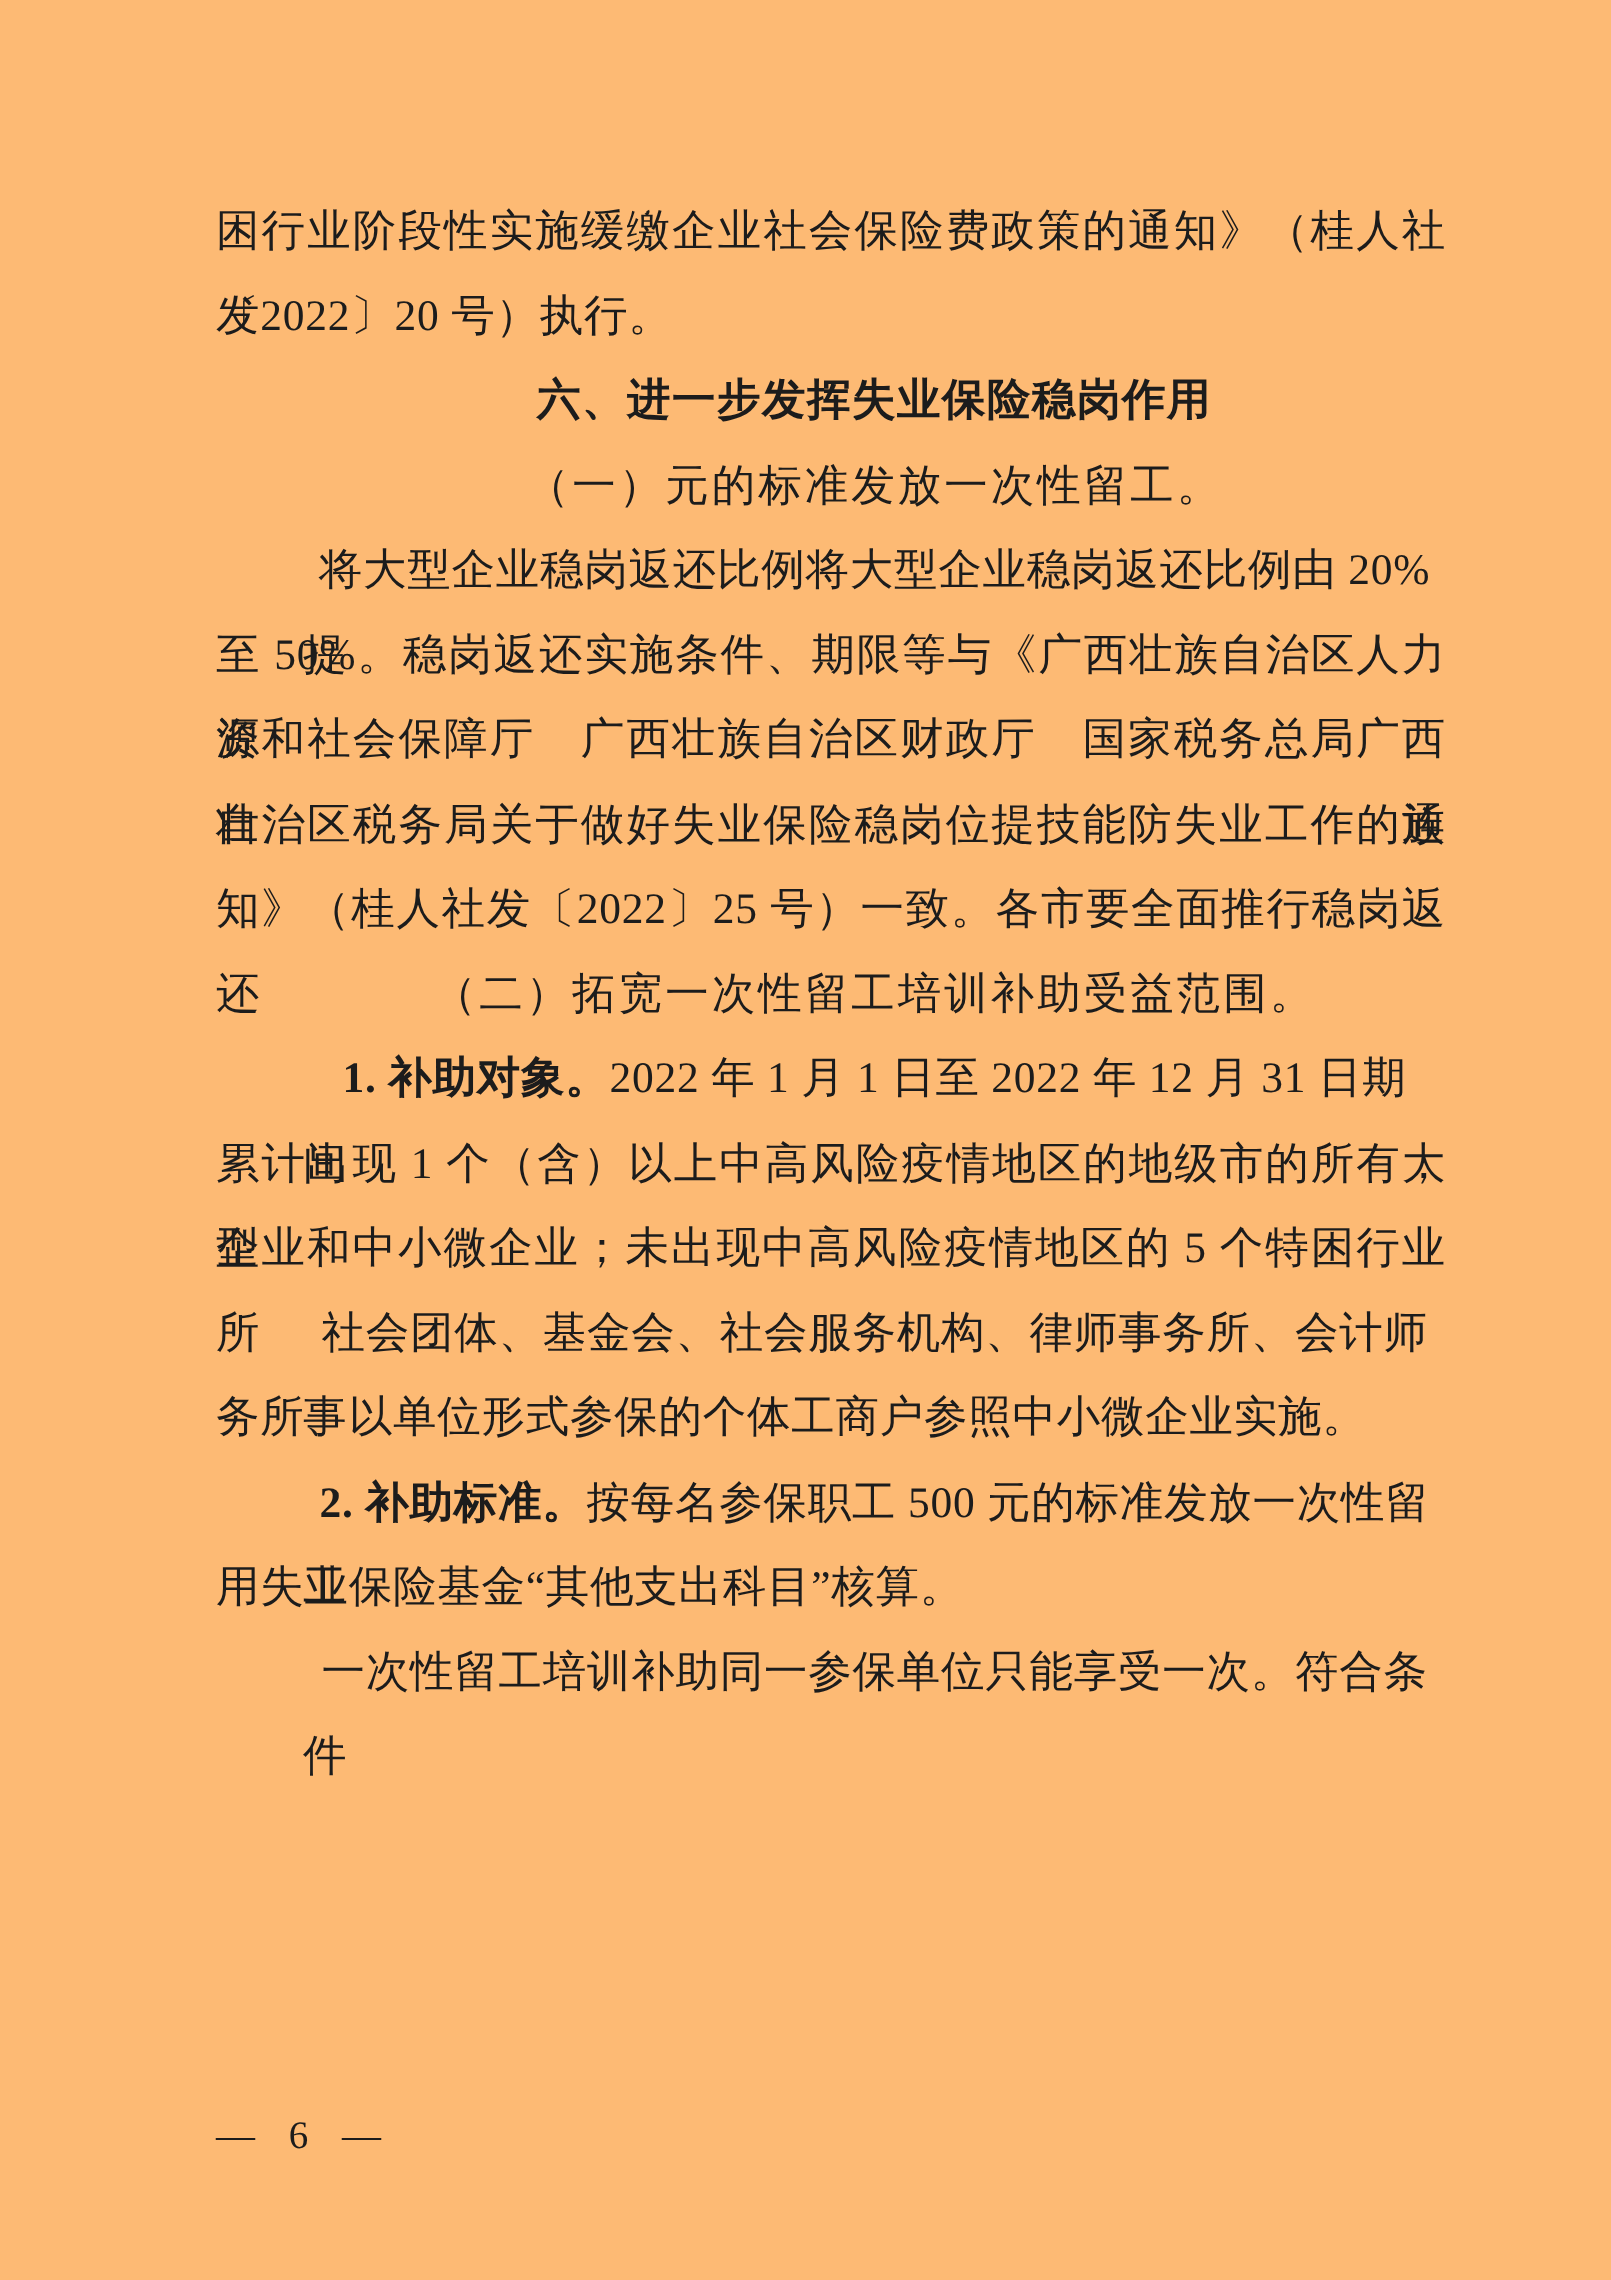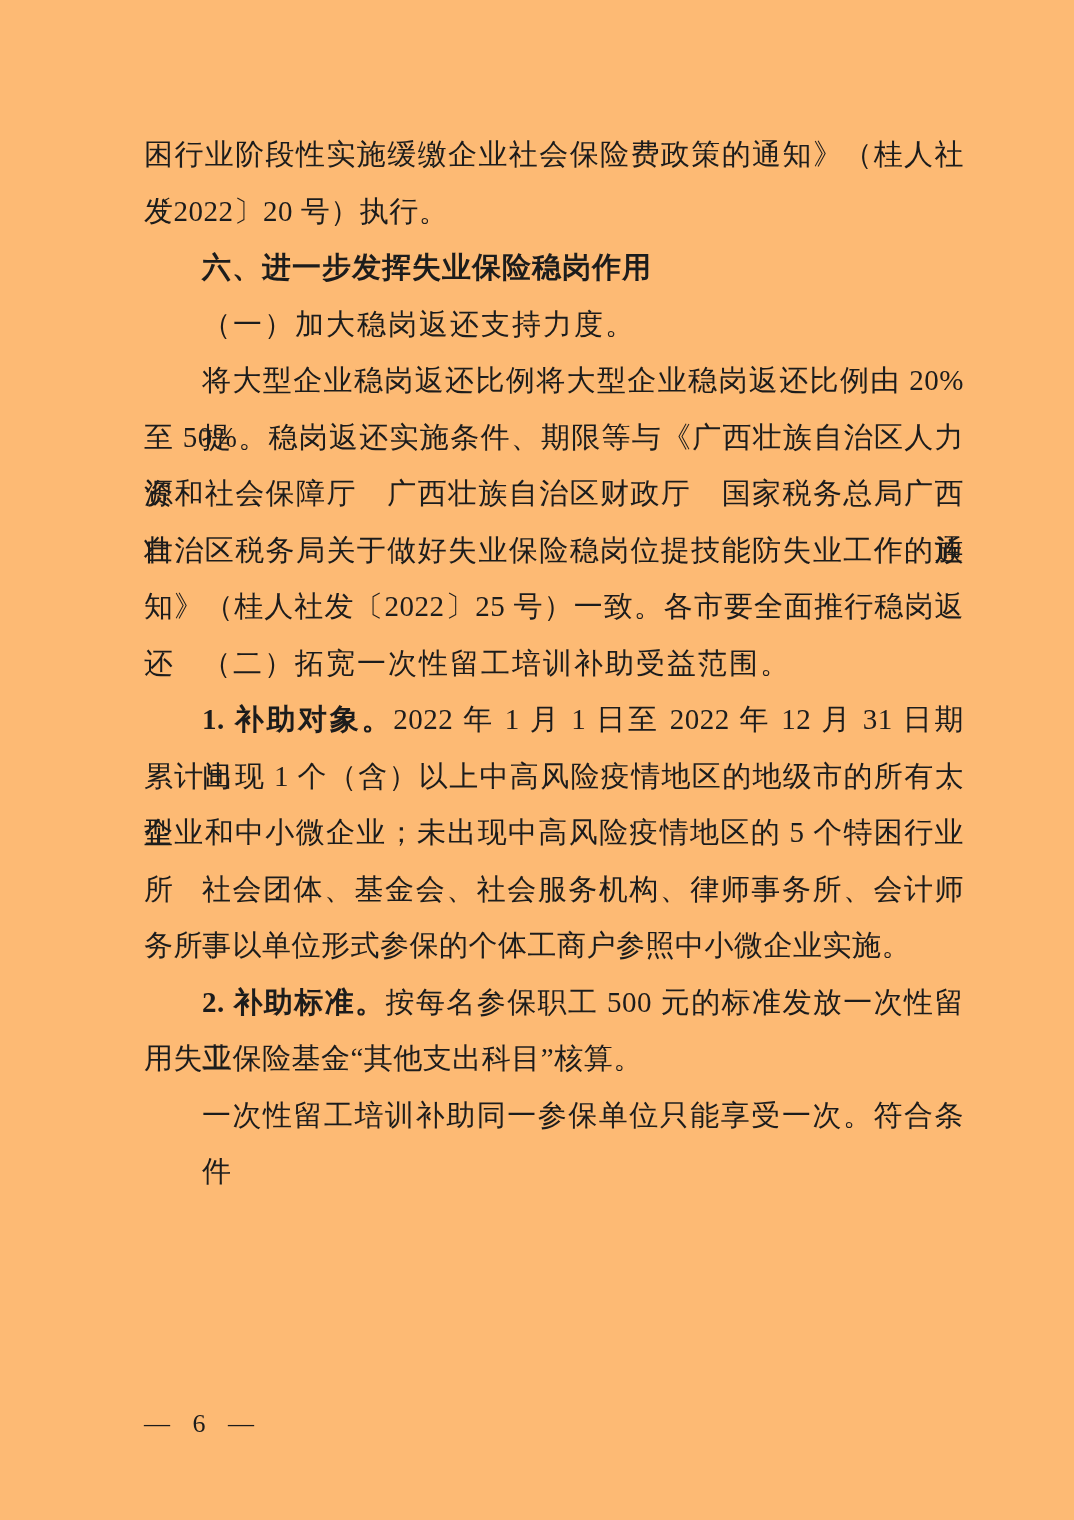--- a/index.html
+++ b/index.html
@@ -31,21 +31,21 @@
     box-sizing: border-box;
   }
   
   .j {
     white-space: normal;
     text-align: justify;
     text-align-last: justify;
     text-justify: inter-character;
   }
   
-  .ind { padding-left: 58px; }
+  .ind { padding-left: 58px; text-align: center; }
   
   .hei {
     font-family: "Liberation Sans", "DejaVu Sans", sans-serif;
     font-weight: bold;
     letter-spacing: 1px;
   }
   
   .kai { letter-spacing: 2px; }
   
   .b { font-weight: bold; }
@@ -63,21 +63,21 @@
 </head>
 <body>
 
 <div class="page">
 
   <div class="doc-body">
 
     <div class="line j">困行业阶段性实施缓缴企业社会保险费政策的通知》（桂人社发</div>
     <div class="line">〔2022〕20 号）执行。</div>
     <div class="line ind hei">六、进一步发挥失业保险稳岗作用</div>
-    <div class="line ind kai">（一）加大稳岗返还支持力度。</div>
+    <div class="line ind kai">（一）元的标准发放一次性留工。</div>
     <div class="line ind j">将大型企业稳岗返还比例将大型企业稳岗返还比例由 20%提</div>
     <div class="line j">至 50%。稳岗返还实施条件、期限等与《广西壮族自治区人力资</div>
     <div class="line j">源和社会保障厅　广西壮族自治区财政厅　国家税务总局广西壮族</div>
     <div class="line j">自治区税务局关于做好失业保险稳岗位提技能防失业工作的通</div>
     <div class="line j">知》（桂人社发〔2022〕25 号）一致。各市要全面推行稳岗返还</div>
     <div class="line ind kai">（二）拓宽一次性留工培训补助受益范围。</div>
     <div class="line ind j">
       <span class="b">1. 补助对象。</span><span>2022 年 1 月 1 日至 2022 年 12 月 31 日期间，</span>
     </div>
     <div class="line j">累计出现 1 个（含）以上中高风险疫情地区的地级市的所有大型</div>

